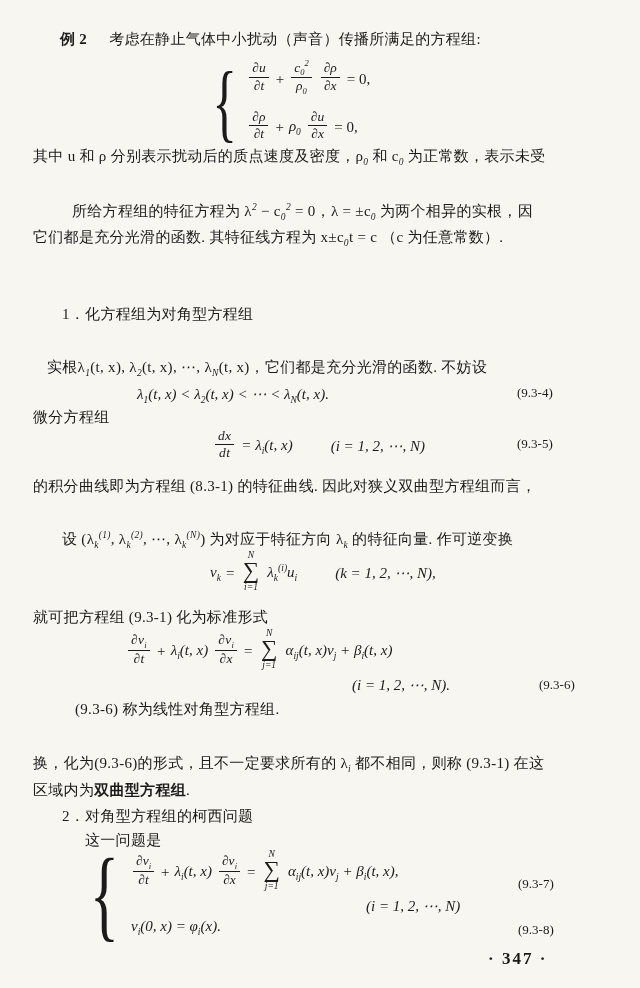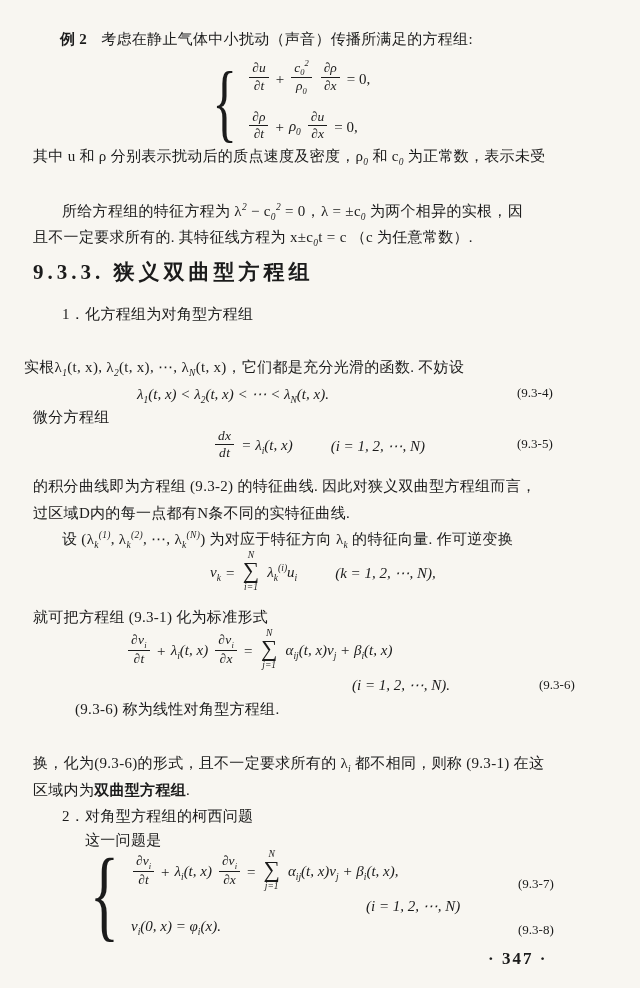--- a/index.html
+++ b/index.html
@@ -35,21 +35,21 @@
   .plain{font-style:normal;}
   .gap28{display:inline-block;width:28px;}
 </style>
 </head>
 <body>
 
 <div class="page">
 
   <div class="line" style="left:60px;top:30px;">
     <span class="b">例 2</span>
-    <span style="margin-left:10px;">考虑在静止气体中小扰动（声音）传播所满足的方程组:</span>
+    <span style="margin-left:18px;">考虑在静止气体中小扰动（声音）传播所满足的方程组:</span>
   </div>
 
   <div class="sys" style="left:204px;top:60px;">
     <span class="brace" style="font-size:86px;">{</span>
     <div class="rows" style="gap:13px;margin-left:6px;">
       <div class="eqrow">
         <span class="frac">
             <span class="num">∂u</span>
             <span class="den">∂t</span>
           </span>
@@ -77,32 +77,31 @@
           </span>
         <span class="plain">= 0,</span>
       </div>
     </div>
   </div>
 
   <div class="line" style="left:33px;top:147px;">
     <span>其中 u 和 ρ 分别表示扰动后的质点速度及密度，ρ</span><sub>0</sub><span> 和 c</span><sub>0</sub><span> 为正常数，表示未受</span>
   </div>
 
-  <div class="line" style="left:62px;top:201px;text-align:center;">
+  <div class="line" style="left:72px;top:201px;text-align:center;">
     <span>所给方程组的特征方程为 λ</span><sup>2</sup><span> − c</span><sub>0</sub><sup>2</sup><span> = 0，λ = ±c</span><sub>0</sub><span> 为两个相异的实根，因</span>
   </div>
   <div class="line" style="left:33px;top:228px;">
-    <span>且不一定要求所有的. 其特征线方程为 x±c</span><sub>0</sub><span>t = c （c 为任意常数）.</span>
-  </div>
-
-  <div class="line heading" style="left:33px;top:259px;">9.3.3. 狭义双曲型方程组</div>
+    <span>它们都是充分光滑的函数. 其特征线方程为 x±c</span><sub>0</sub><span>t = c （c 为任意常数）.</span>
+  </div>
+
 
   <div class="line" style="left:62px;top:305px;">1．化方程组为对角型方程组</div>
 
-  <div class="line" style="left:24px;top:358px;">
+  <div class="line" style="left:47px;top:358px;">
     <span>实根λ</span><sub>1</sub><span>(t, x), λ</span><sub>2</sub><span>(t, x), ⋯, λ</span><sub>N</sub><span>(t, x)，它们都是充分光滑的函数. 不妨设</span>
   </div>
 
   <div class="line mi" style="left:137px;top:385px;">
     <span>λ</span><sub>1</sub><span>(t, x) &lt; λ</span><sub>2</sub><span>(t, x) &lt; ⋯ &lt; λ</span><sub>N</sub><span>(t, x).</span>
   </div>
   <span class="eqno" style="left:517px;top:385px;">(9.3-4)</span>
 
   <div class="line" style="left:33px;top:408px;">微分方程组</div>
 
@@ -112,22 +111,21 @@
           <span class="num">dx</span>
           <span class="den">dt</span>
         </span>
       <span class="mi"><span>= λ</span><sub>i</sub><span>(t, x)</span></span>
       <span class="gap28"></span>
       <span class="mi">(i = 1, 2, ⋯, N)</span>
     </span>
   </div>
   <span class="eqno" style="left:517px;top:436px;">(9.3-5)</span>
 
-  <div class="line" style="left:33px;top:477px;">的积分曲线即为方程组 (9.3-2) 的特征曲线. 因此对狭义双曲型方程组而言，</div>
-  <div class="line" style="left:33px;top:504px;">过区域D内的每一点都有N条不同的实特征曲线.</div>
+  <div class="line" style="left:33px;top:477px;">的积分曲线即为方程组 (8.3-1) 的特征曲线. 因此对狭义双曲型方程组而言，</div>
 
   <div class="line" style="left:62px;top:529px;">
     <span>设 (λ</span><sub>k</sub><sup>(1)</sup><span>, λ</span><sub>k</sub><sup>(2)</sup><span>, ⋯, λ</span><sub>k</sub><sup>(N)</sup><span>) 为对应于特征方向 λ</span><sub>k</sub><span> 的特征向量. 作可逆变换</span>
   </div>
 
   <div class="line" style="left:210px;top:552px;">
     <span class="eqrow">
       <span class="mi"><span>v</span><sub>k</sub></span>
       <span class="plain">=</span>
       <span class="sum">

